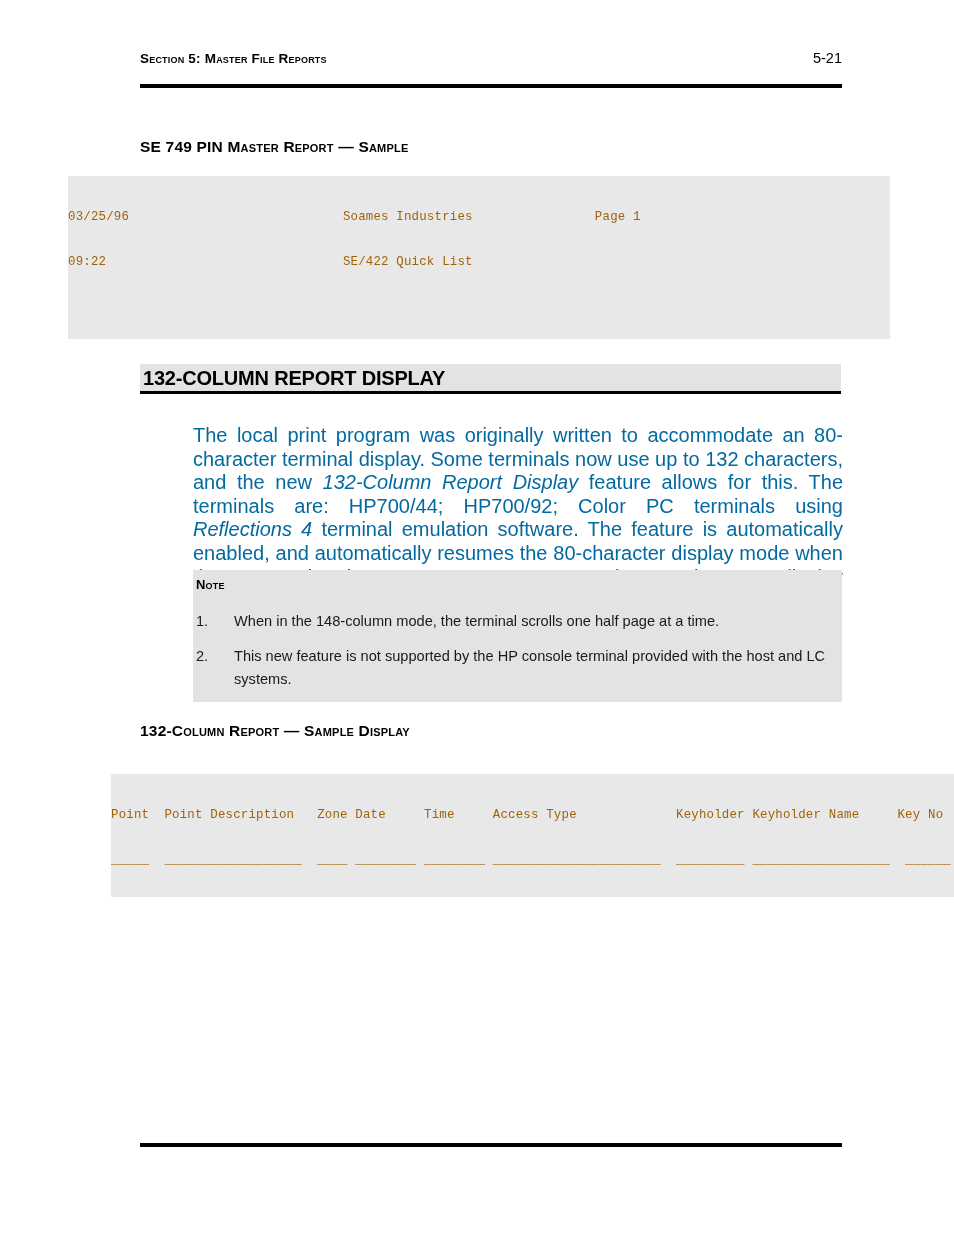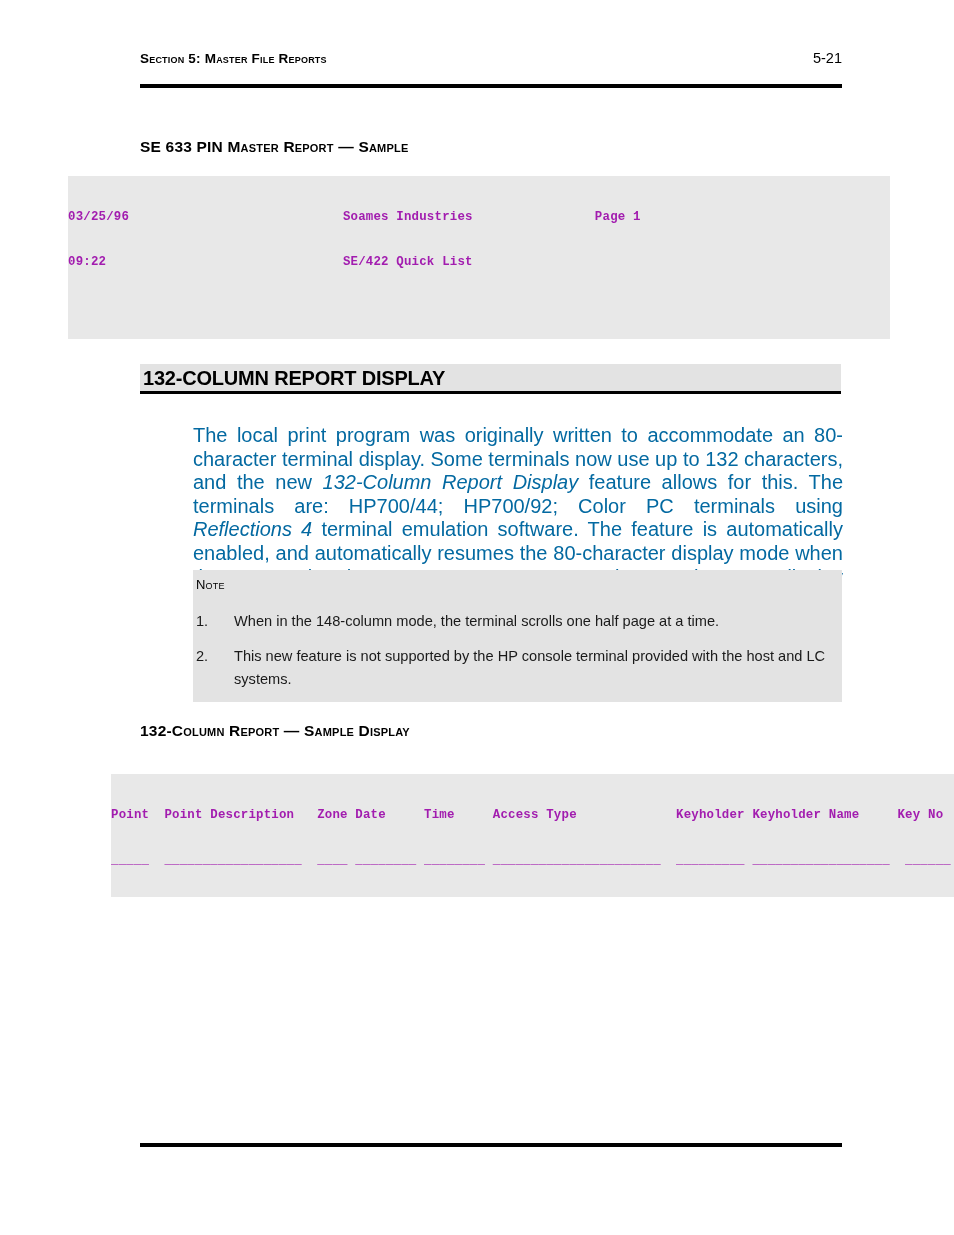--- a/index.html
+++ b/index.html
@@ -94,25 +94,25 @@
     letter-spacing: -0.2px;
     white-space: nowrap;
   }
 
   
   .report {
     position: absolute;
     background: #e8e8e8;
     font-family: "Liberation Mono", "DejaVu Sans Mono", monospace;
     font-size: 12.4px;
-    font-weight: bold;
+    font-weight: normal;
     line-height: 15px;
     letter-spacing: 0.2px;
     white-space: pre;
-    color: #a21caf;
+    color: #a16207;
     overflow: hidden;
   }
   .report-1 {
     left: 68px;
     top: 176px;
     width: 822px;
     height: 153px;
     padding: 4px 0 6px 0;
   }
   .report-2 {
@@ -149,21 +149,21 @@
     top: 570px;
     width: 649px;
     height: 132px;
     background: #e3e3e3;
   }
   .note-label {
     position: absolute;
     left: 3px;
     top: 7px;
     font-size: 13px;
-    font-weight: normal;
+    font-weight: bold;
     font-variant: small-caps;
     letter-spacing: 0.2px;
   }
   .note-list {
     position: absolute;
     left: 3px;
     top: 40px;
     width: 644px;
   }
   .note-item {
@@ -185,21 +185,21 @@
 <body>
 
 <div class="page">
 
   <div class="runhead">
     <span class="runhead-title">Section 5: Master File Reports</span>
     <span class="runhead-page">5-21</span>
   </div>
   <div class="rule-top"></div>
 
-  <div class="subhead subhead-1">SE 633 PIN Master Report — Sample</div>
+  <div class="subhead subhead-1">SE 749 PIN Master Report — Sample</div>
 
   <div class="report report-1">
     <span class="line">03/25/96                            Soames Industries                Page 1</span>
     <span class="line">09:22                               SE/422 Quick List</span>
     <span class="blank"></span>
     
     
     
     
     

